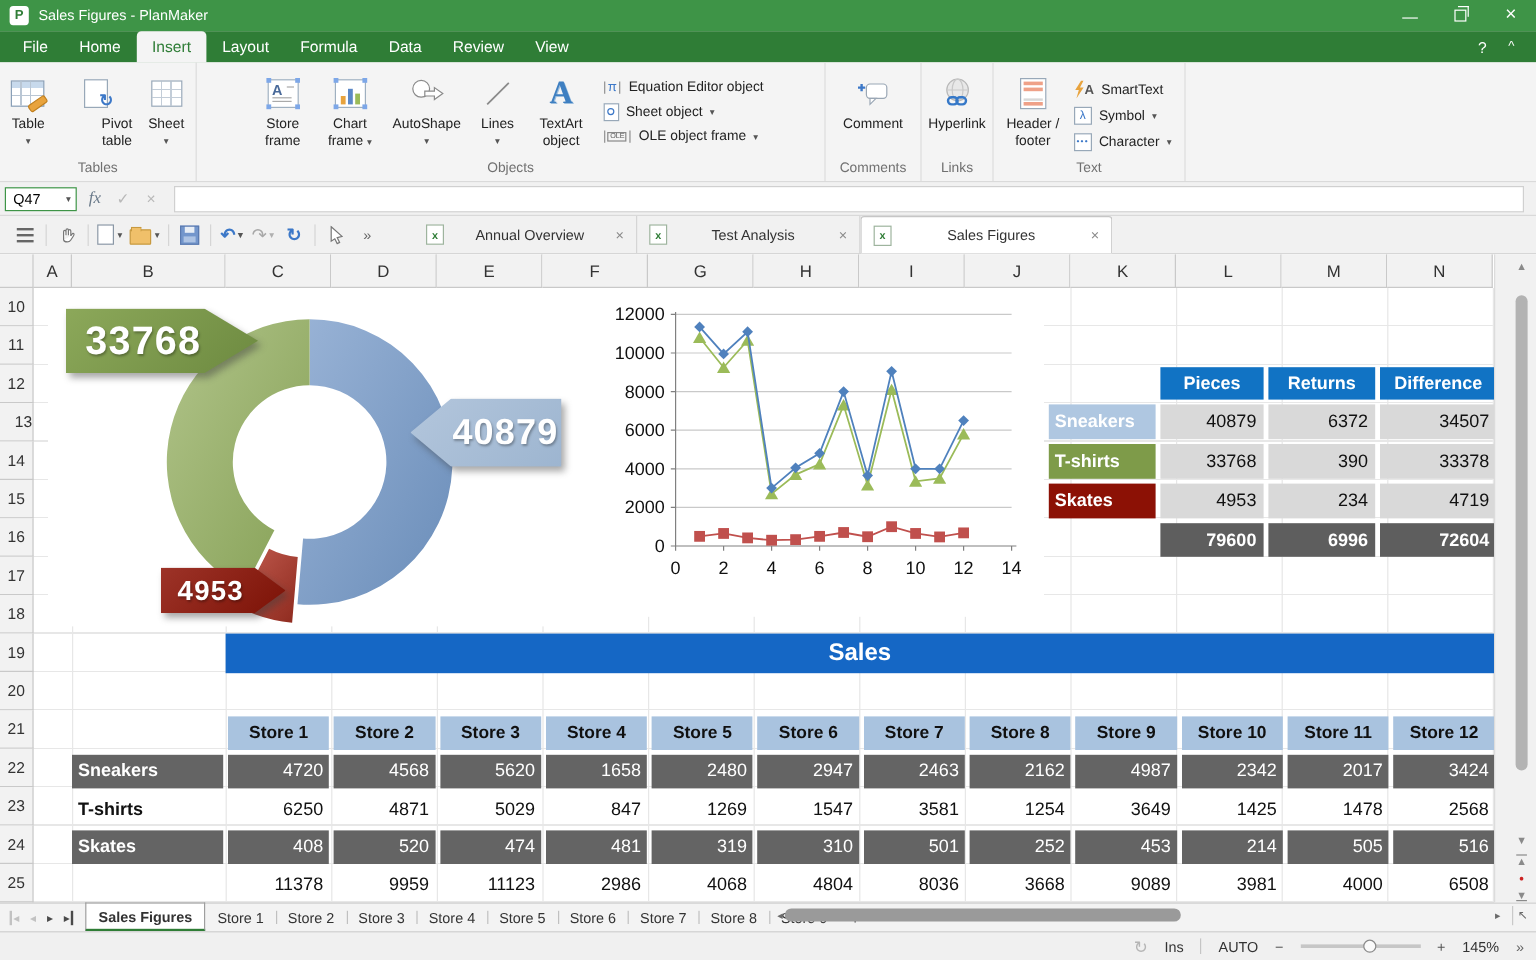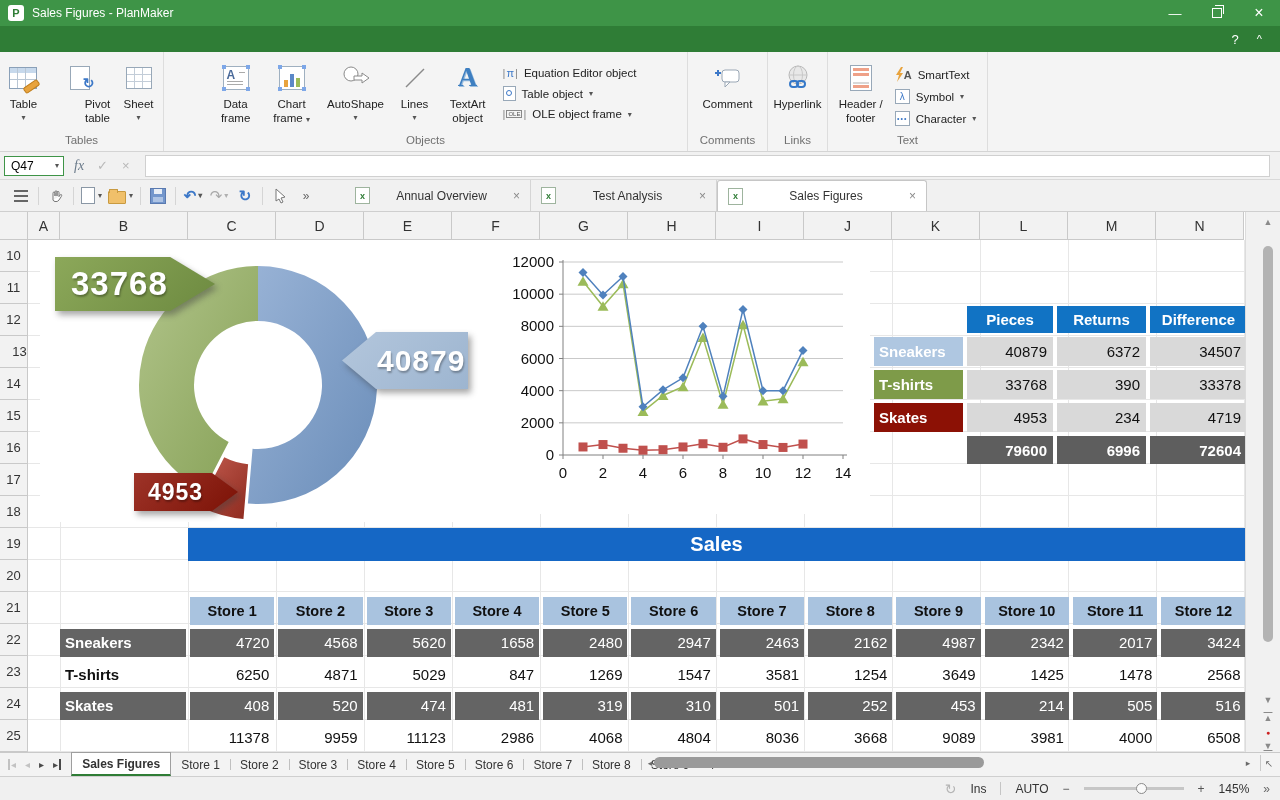--- a/index.html
+++ b/index.html
@@ -187,20 +187,30 @@
     <div class="win-controls">
       <div class="win-btn">—</div>
       <div class="win-btn">
           <span class="restore-glyph"></span>
         </div>
       <div class="win-btn" style="font-size:16px;">×</div>
     </div>
   </div>
 
   <div class="menubar">
+    <div id="menuitems" style="display:flex;align-items:stretch;">
+        <div class="menu-item">File</div>
+        <div class="menu-item">Home</div>
+        <div class="menu-item active">Insert</div>
+        <div class="menu-item">Layout</div>
+        <div class="menu-item">Formula</div>
+        <div class="menu-item">Data</div>
+        <div class="menu-item">Review</div>
+        <div class="menu-item">View</div>
+      </div>
     <div class="menu-right">
       <span>?</span>
       <span style="font-size:11px;">^</span>
     </div>
   </div>
 
   <div class="ribbon">
     <div class="rgroup" style="width:164px;">
       <div class="rgroup-buttons">
         <div class="rbtn">
@@ -239,21 +249,21 @@
                 <span class="handle h-tl"></span>
                 <span class="handle h-tr"></span>
                 <span class="handle h-bl"></span>
                 <span class="handle h-br"></span>
               <span style="position:absolute;left:3px;top:1px;font-size:12px;font-weight:bold;color:#4a6a9a;">A</span>
               <span style="position:absolute;right:3px;top:5px;width:6px;height:1px;background:#aaa;"></span>
               <span style="position:absolute;left:3px;bottom:4px;width:16px;height:1px;background:#aaa;"></span>
               <span style="position:absolute;left:3px;bottom:7px;width:16px;height:1px;background:#aaa;"></span>
             </span>
           </span>
-          <span style="width:44px;">Data frame</span>
+          <span style="width:44px;">Store frame</span>
         </div>
         <div class="rbtn" style="width:52px;">
           <span class="ric">
             <span class="frame" style="width:24px;height:22px;">
                 <span class="handle h-tl"></span>
                 <span class="handle h-tr"></span>
                 <span class="handle h-bl"></span>
                 <span class="handle h-br"></span>
               <span style="position:absolute;left:4px;bottom:2px;width:4px;height:7px;background:#E8A33D;"></span>
               <span style="position:absolute;left:10px;bottom:2px;width:4px;height:13px;background:#5B88C8;"></span>
@@ -289,21 +299,21 @@
         </div>
         <div class="rstack">
           <div class="rsmall">
             <span class="pipes">|<span style="color:#3C78C8;">π</span>|</span>
             <span>Equation Editor object</span>
           </div>
           <div class="rsmall">
             <span class="ic-page" style="width:11px;height:13px;">
                 <span style="position:absolute;left:2px;top:3px;width:4px;height:4px;border:1px solid #3C78C8;border-radius:50%;"></span>
               </span>
-            <span>Table object</span> 
+            <span>Sheet object</span> 
               <span class="dd">▾</span>
           </div>
           <div class="rsmall">
             <span class="pipes">|<span style="font-size:6px;color:#555;border:1px solid #888;padding:0 1px;">OLE</span>|</span>
             <span>OLE object frame</span> 
               <span class="dd">▾</span>
           </div>
         </div>
       </div>
       <div class="rgroup-label">Objects</div>

